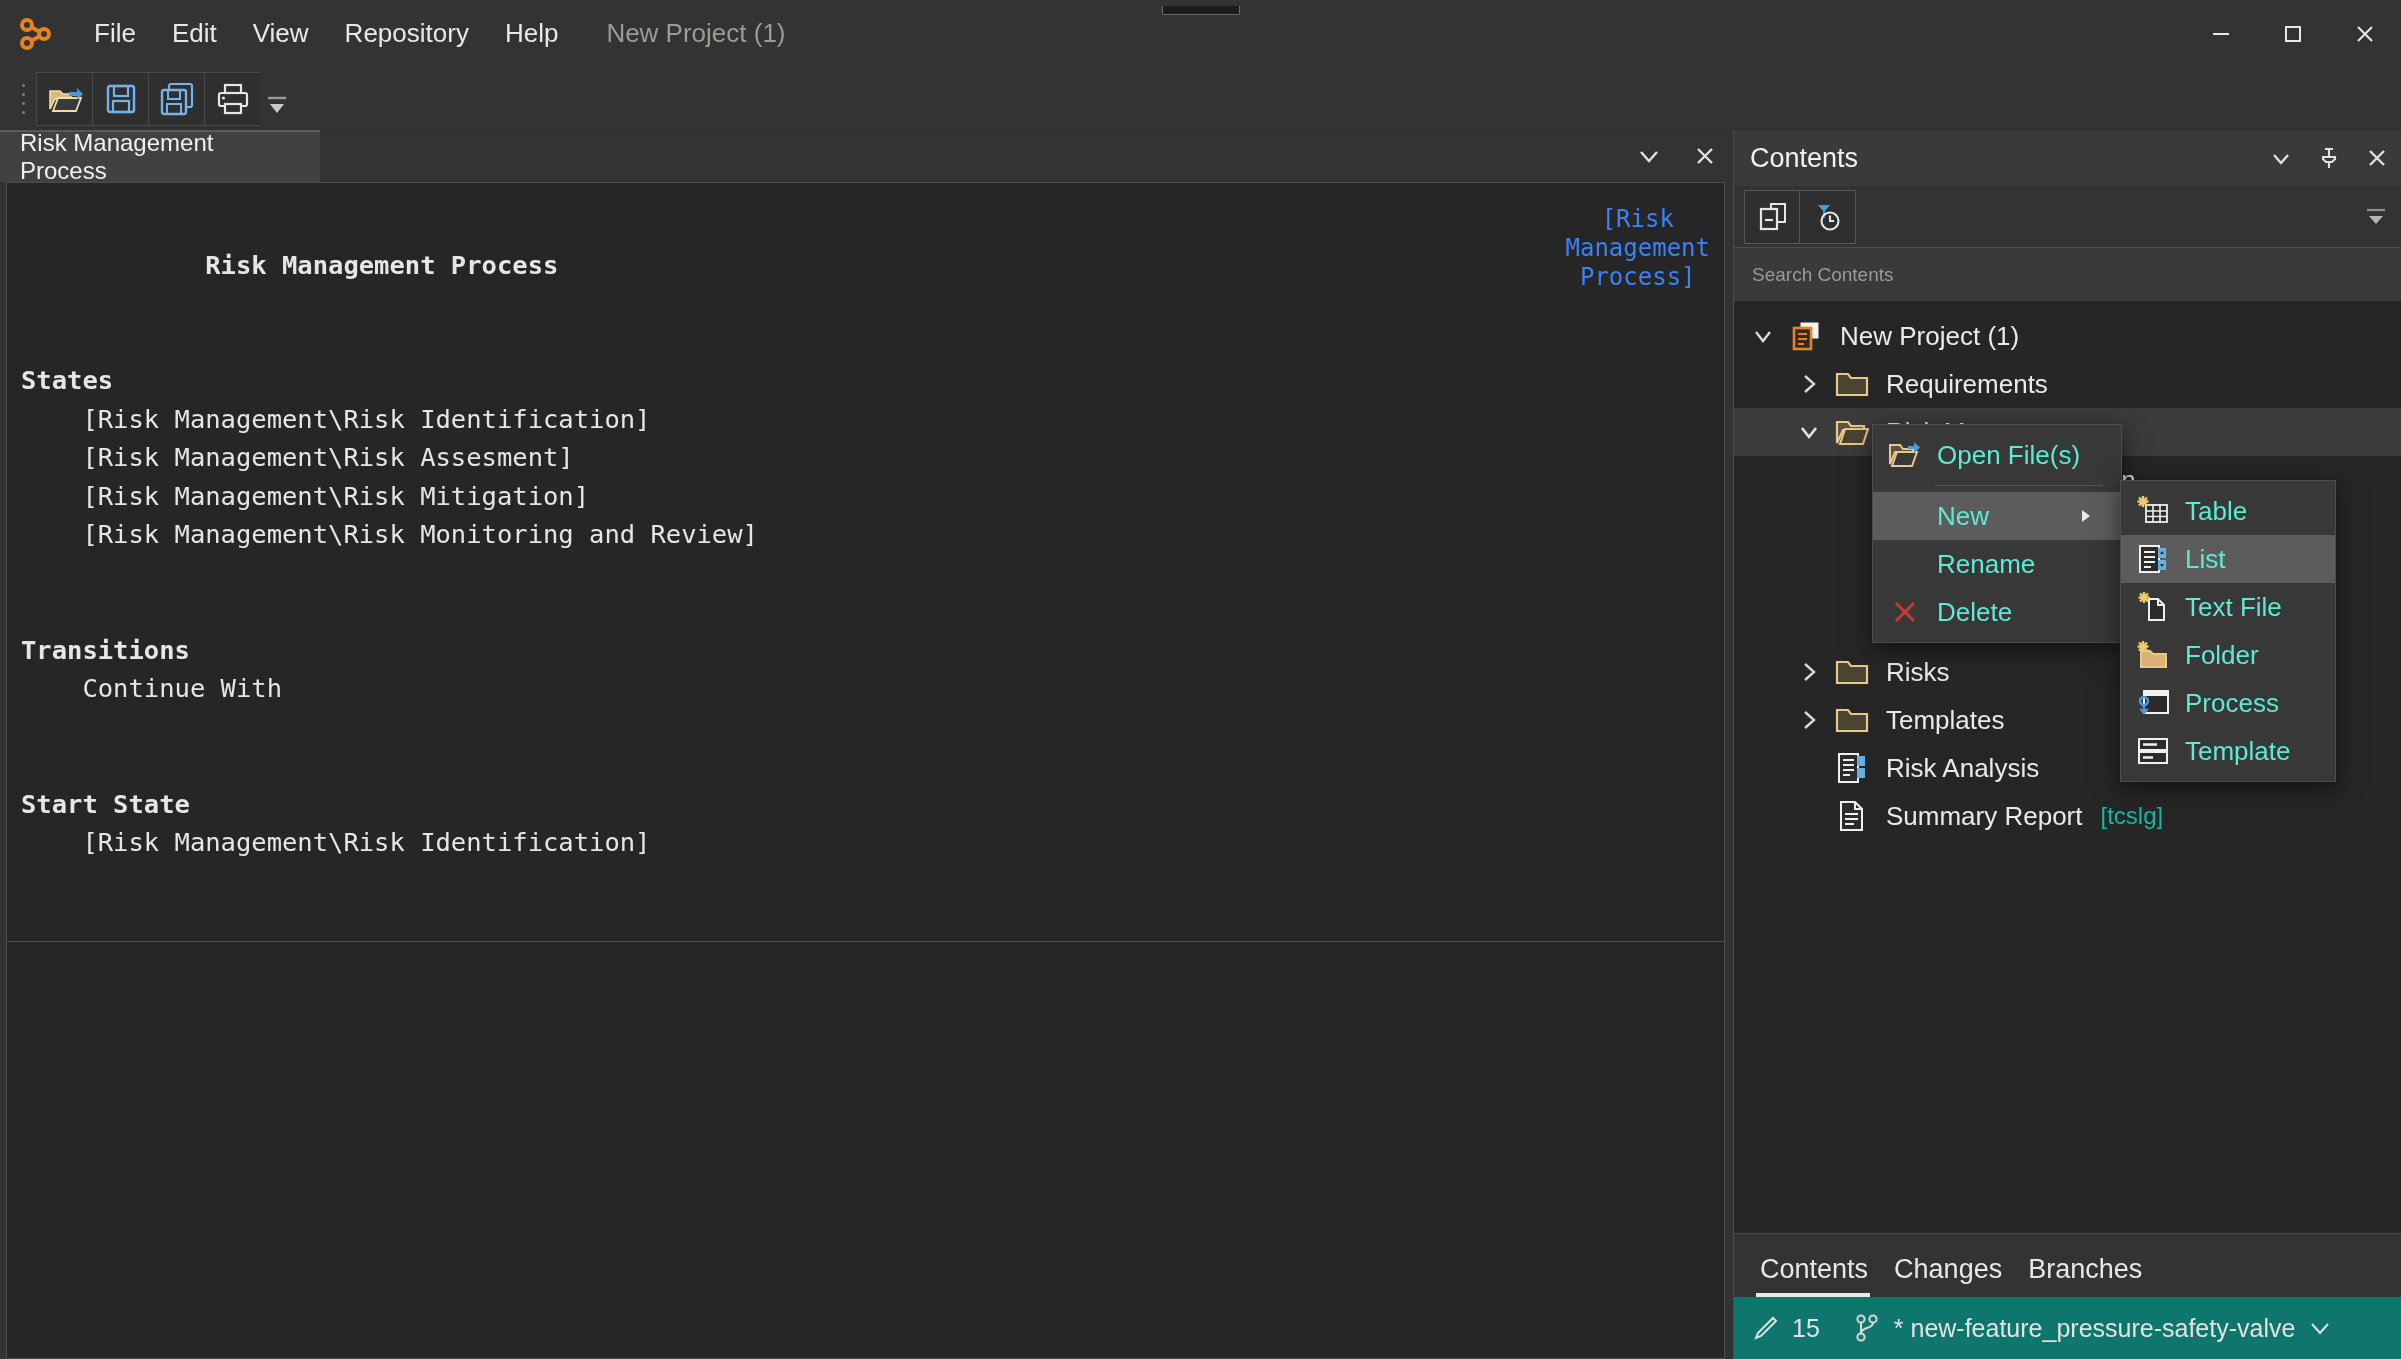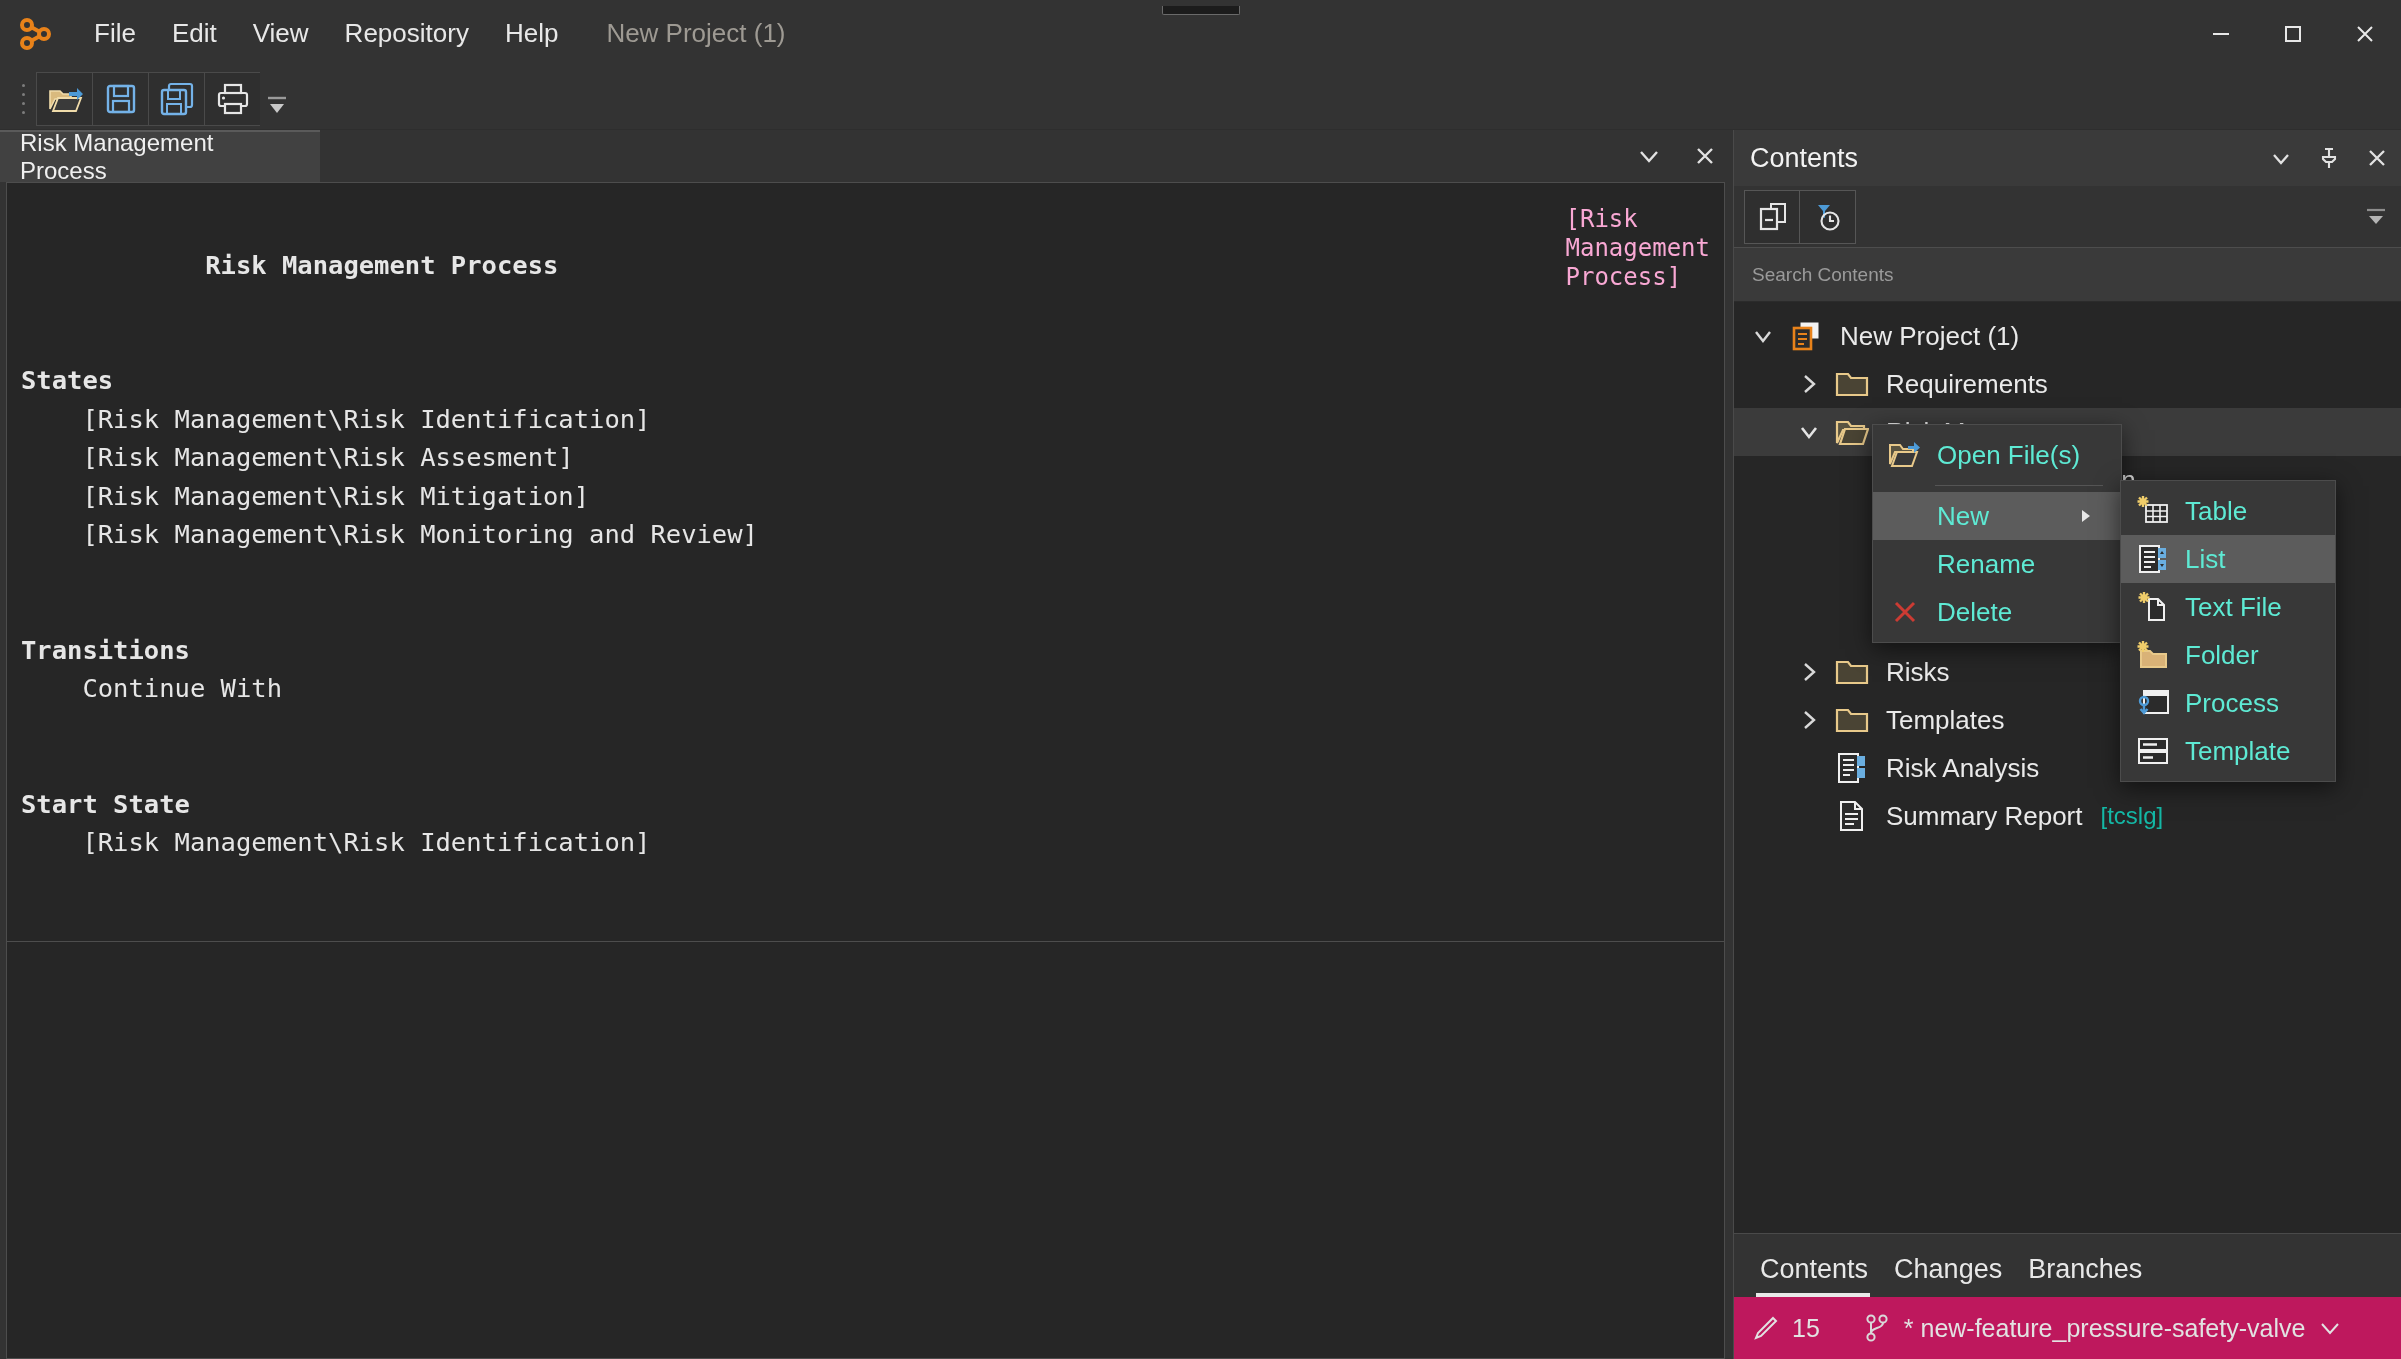--- a/index.html
+++ b/index.html
@@ -99,22 +99,22 @@
     font-size: 25.5px;
     line-height: 38.5px;
     color: #e6e6e6;
     white-space: pre;
     padding: 24px 0 0 14px;
   }
   .doc-text .hd { font-weight: bold; }
   .doc-watermark {
     position: absolute; top: 22px; right: 14px;
     font-family: "DejaVu Sans Mono", monospace;
-    font-size: 24px; line-height: 29px; color: #f9a8d4;
-    text-align: left; white-space: pre;
+    font-size: 24px; line-height: 29px; color: #3b82f6;
+    text-align: center; white-space: pre;
   }
   .editor-lower { flex: 1 1 auto; background: #262626; border: 1px solid #4d4d4d; border-top: none;
                   margin-right: 8px; }
 
   
   .right-panel {
     width: 668px; flex: 0 0 668px;
     background: #333333;
     display: flex; flex-direction: column;
     border-left: 1px solid #4a4a4a;
@@ -161,22 +161,22 @@
   .rp-tabs {
     height: 64px; flex: 0 0 64px; background: #333333;
     display: flex; align-items: flex-end; padding-left: 18px; gap: 0;
     border-top: 1px solid #4a4a4a;
   }
   .rp-tab { color: #e8e8e8; font-size: 27px; padding: 0 18px 12px 8px; position: relative; }
   .rp-tab.active::after {
     content: ""; position: absolute; left: 4px; right: 16px; bottom: 0; height: 4px; background: #e8e8e8;
   }
   .rp-status {
-    height: 62px; flex: 0 0 62px; background: #be185d;
-    display: flex; align-items: center; padding-left: 18px; gap: 10px;
+    height: 62px; flex: 0 0 62px; background: #0f766e;
+    display: flex; align-items: center; padding-left: 18px; gap: 0;
     color: #e2e2e2; font-size: 25px;
   }
   .status-grp { display: flex; align-items: center; gap: 12px; }
   .status-grp.branch { margin-left: 34px; align-items: center; }
 
   
   .ctxmenu {
     position: absolute;
     background: #383838;
     border: 1px solid #4c4c4c;

